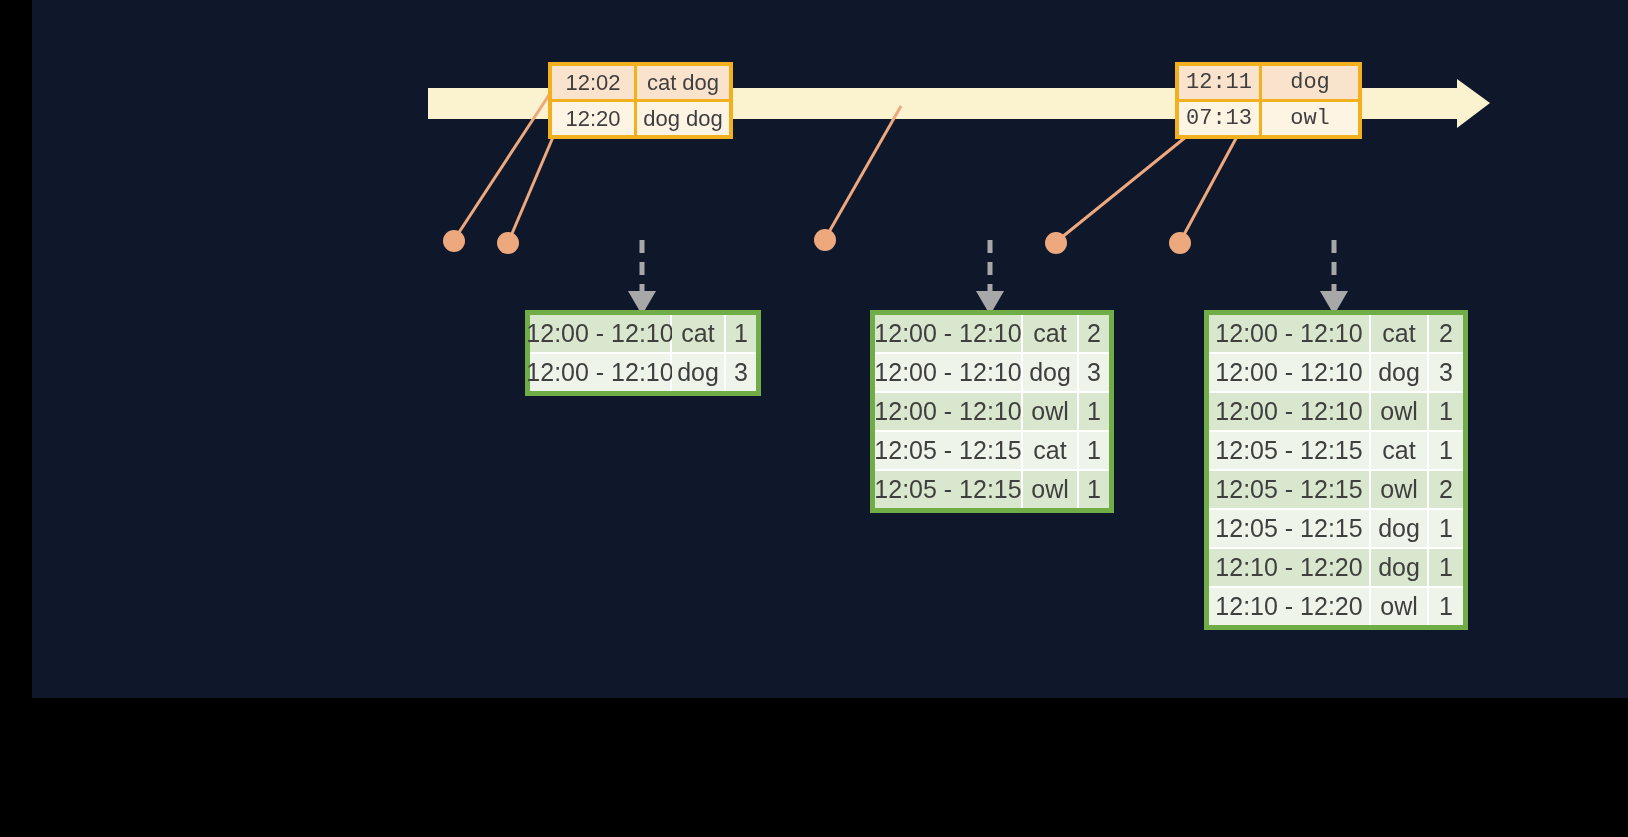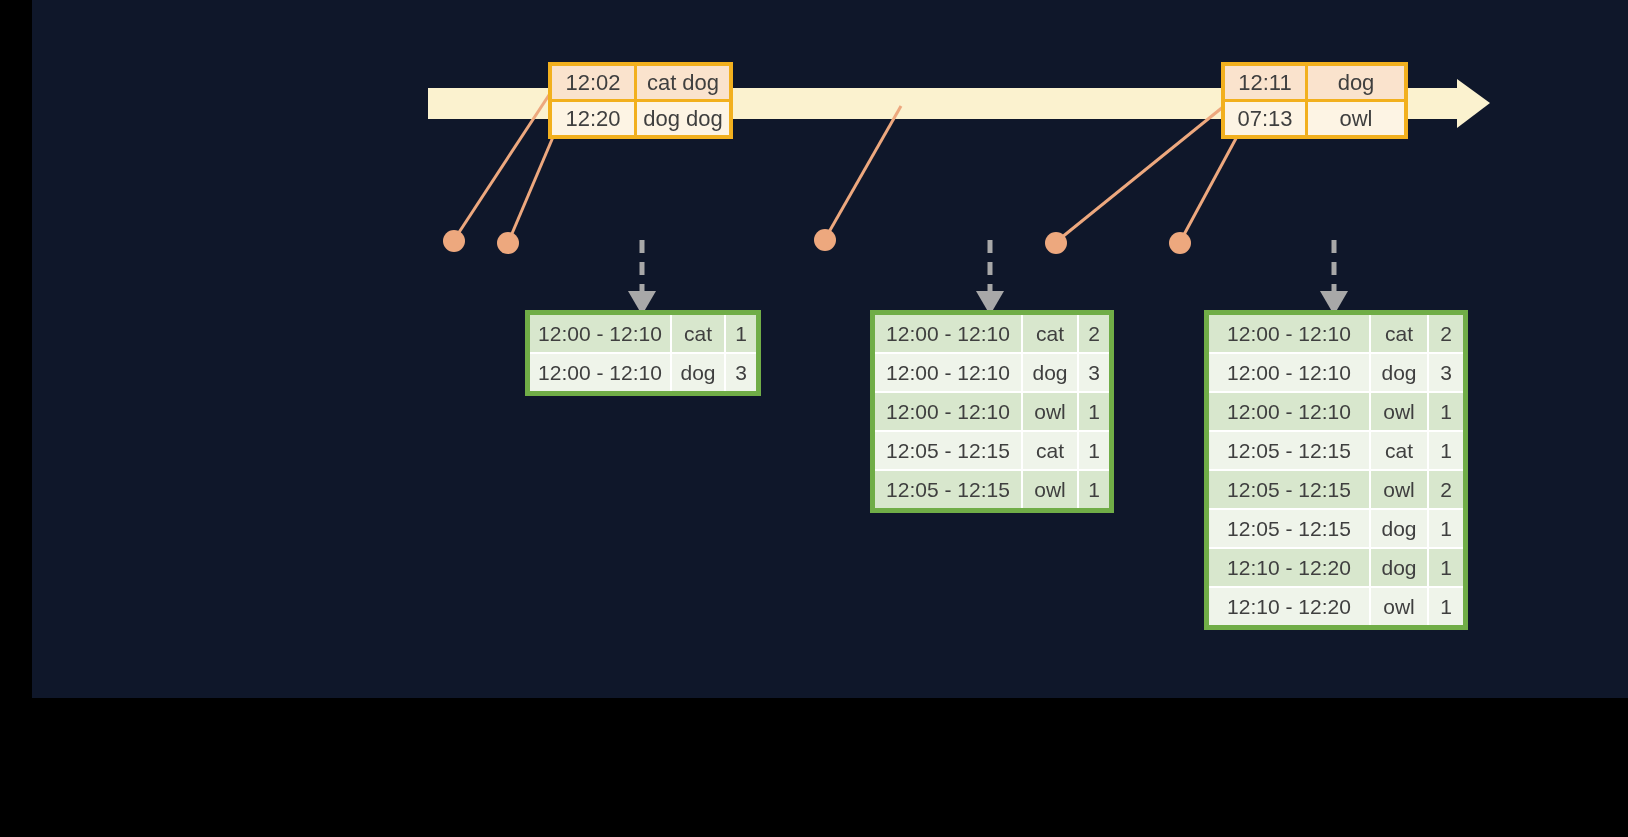--- a/index.html
+++ b/index.html
@@ -10,21 +10,21 @@
   
   .etable{position:absolute;z-index:2;border:4px solid #F2B01E;background:#F2B01E;
           display:grid;gap:3px;grid-auto-rows:33px;}
   
   .gtable{position:absolute;z-index:2;border:5px solid #70AD47;background:#FFFFFF;
           display:grid;gap:2px;grid-auto-rows:37px;}
 
   .cell{display:flex;align-items:center;justify-content:center;
         color:#3F3F3F;white-space:nowrap;}
   .etable .cell{font-size:22px;}
-  .gtable .cell{font-size:21px;}
+  .gtable .cell{font-size:25px;}
 
   .fill-peach{background:#FAE3CD;}
   .fill-cream{background:#FDF4E4;}
   .fill-green{background:#D8E7CD;}
   .fill-glight{background:#EFF4EA;}
 </style>
 </head>
 <body>
 
 <div id="canvas">
@@ -66,21 +66,21 @@
   </svg>
 
   <div class="etable" style="left:516px;top:62px;grid-template-columns:82px 92px;">
       <div class="cell fill-peach">12:02</div>
       <div class="cell fill-peach">cat dog</div>
       <div class="cell fill-cream">12:20</div>
       <div class="cell fill-cream">dog dog</div>
     </div>
 
 
-  <div class="etable" style="left:1189px;top:62px;grid-template-columns:80px 96px;">
+  <div class="etable" style="left:1143px;top:62px;grid-template-columns:80px 96px;font-family:Liberation Mono, monospace;">
       <div class="cell fill-peach">12:11</div>
       <div class="cell fill-peach">dog</div>
       <div class="cell fill-cream">07:13</div>
       <div class="cell fill-cream">owl</div>
     </div>
 
   <div class="gtable" style="left:493px;top:310px;grid-template-columns:140px 52px:30px;grid-template-columns:140px 52px 30px;">
       <div class="cell fill-green">12:00 - 12:10</div>
       <div class="cell fill-green">cat</div>
       <div class="cell fill-green">1</div>

